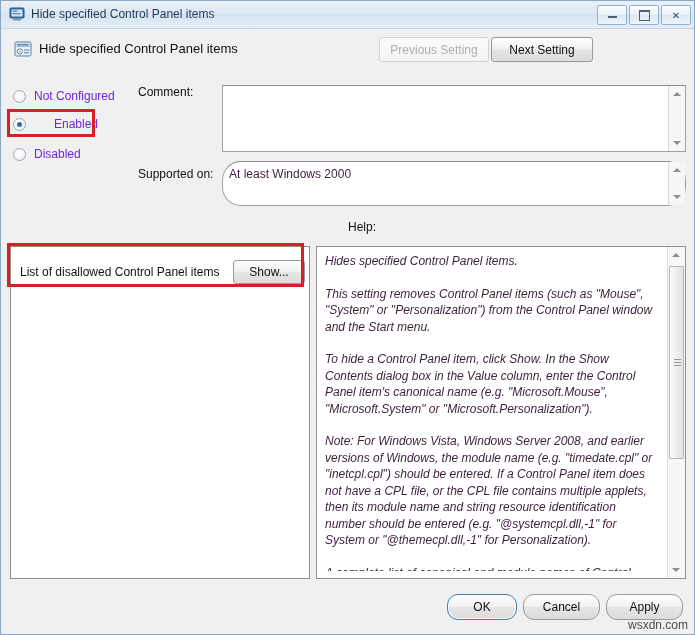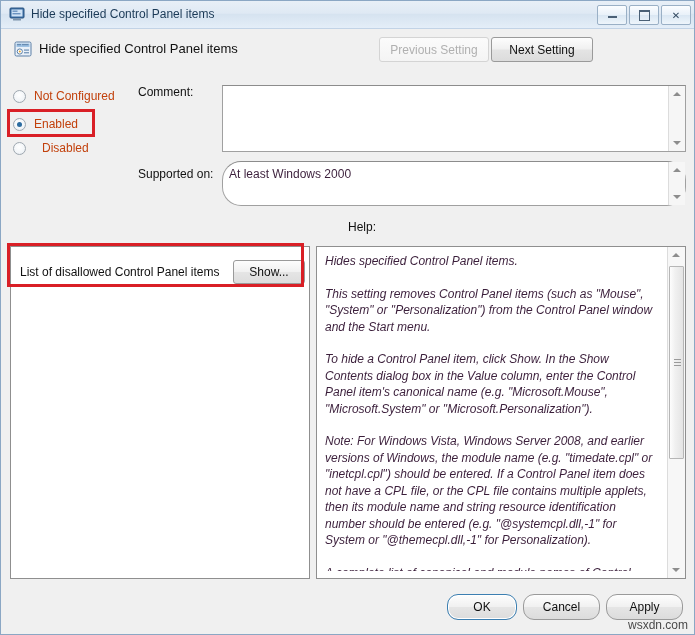--- a/index.html
+++ b/index.html
@@ -146,26 +146,26 @@
     content: "";
     position: absolute;
     left: 3px; top: 3px;
     width: 5px; height: 5px;
     border-radius: 50%;
     background: #2c6ca0;
   }
   .radio-label {
     margin-left: 8px;
     font-size: 12px;
-    color: #c2410c;
+    color: #6d28d9;
     white-space: nowrap;
   }
   .radio-not { top: 86px; }
-  .radio-en  { top: 114px; }
-  .radio-dis { top: 138px; gap: 8px; }
+  .radio-en  { top: 114px; gap: 20px; }
+  .radio-dis { top: 144px; }
 
   .highlight-box {
     position: absolute;
     border: 3px solid #d91f26;
     box-sizing: border-box;
     pointer-events: none;
   }
   .hl-enabled {
     left: 6px; top: 108px;
     width: 88px; height: 28px;

